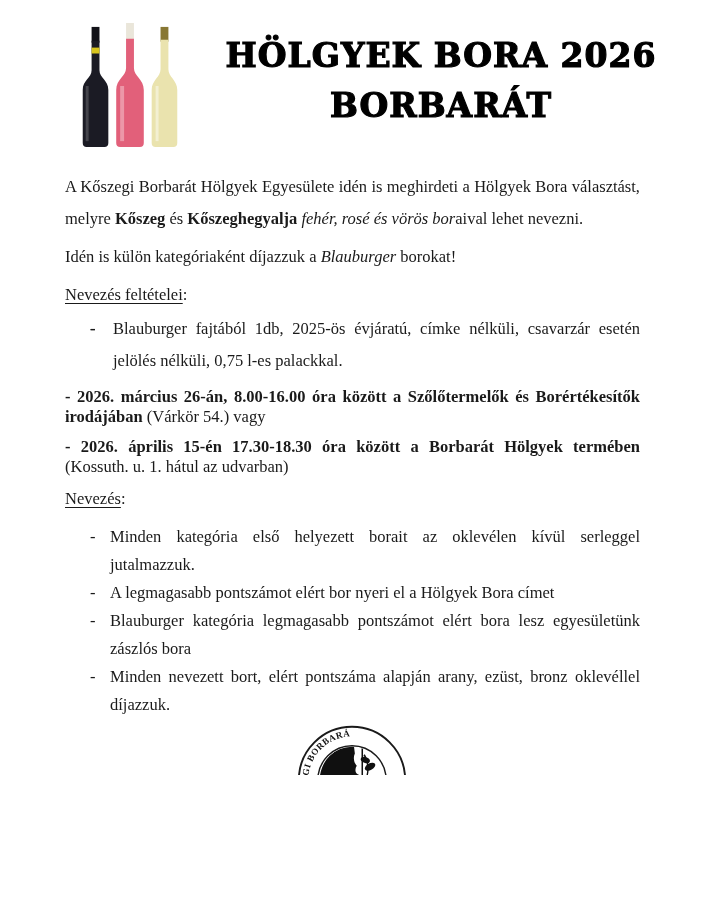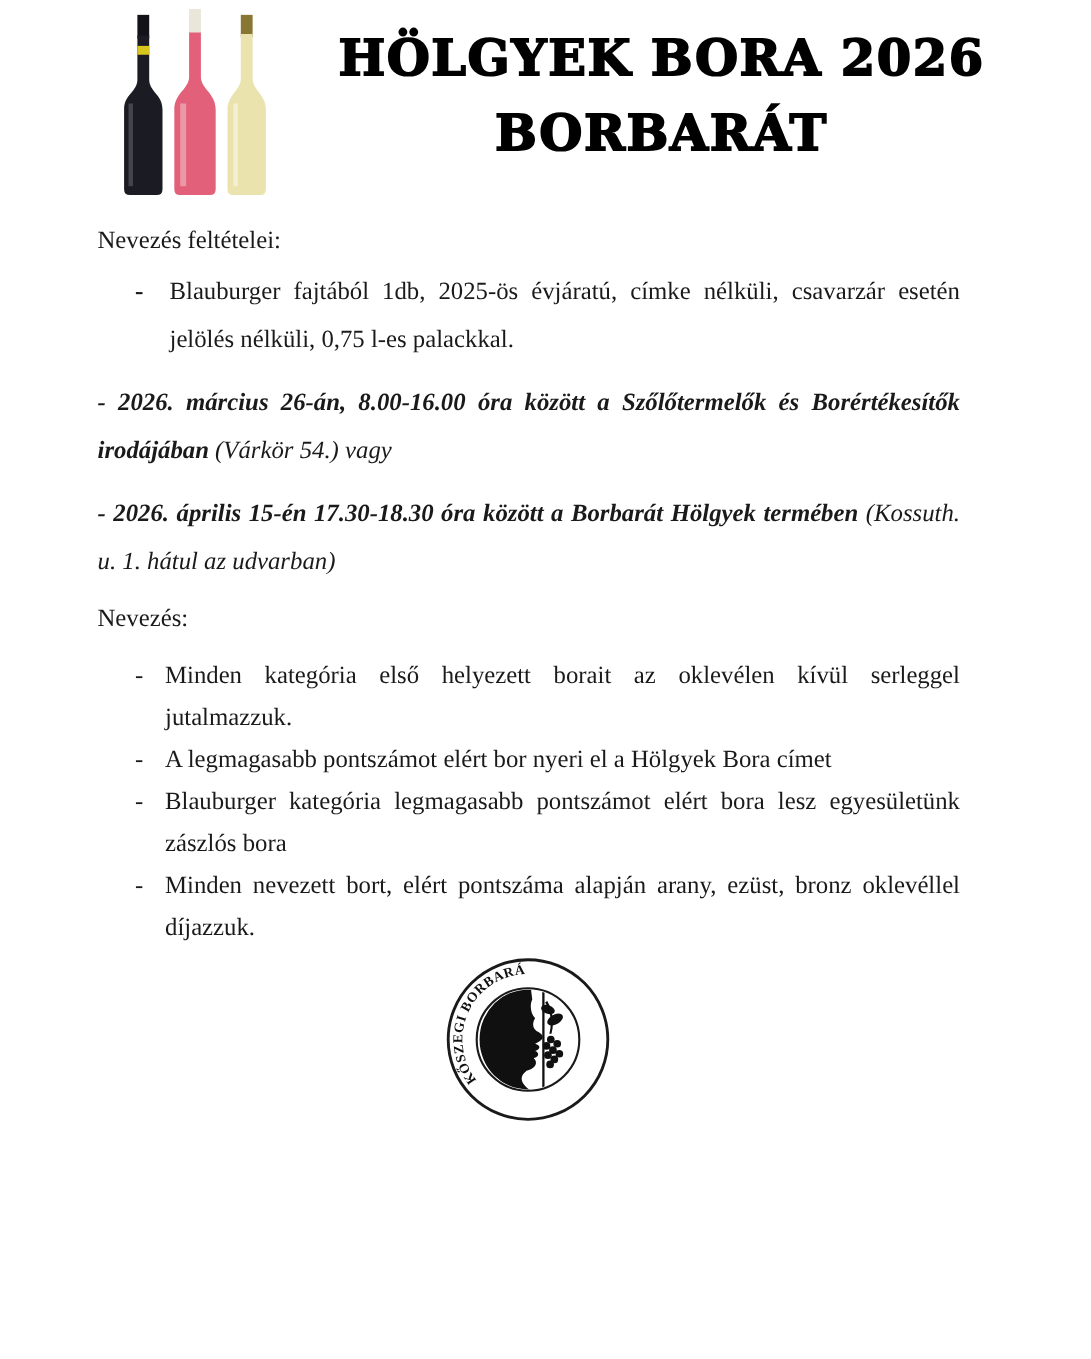--- a/index.html
+++ b/index.html
@@ -1,39 +1,39 @@
 <!DOCTYPE html>
 <html><head>
 <meta charset="utf-8">
 <style>
   html,body{margin:0;padding:0;background:#ffffff;}
   .page{position:relative;width:727px;height:758px;overflow:hidden;background:#fff;
-        font-family:"Liberation Serif",serif;color:#1a1a1a;}
+        font-family:"Liberation Serif",serif;color:#1a1a1a;margin-top:17px;}
   
   .header{display:flex;align-items:flex-start;margin:4px 0 0 65px;height:134px;}
   .bottles{width:130px;height:130px;flex:0 0 auto;}
   .titles{flex:1;text-align:center;padding-right:40px;margin-top:10px;}
   .title{font-family:"DejaVu Serif",serif;font-weight:700;font-size:33px;line-height:50px;
          letter-spacing:1px;color:#000;-webkit-text-stroke:1.2px #000;}
   
   .content{margin-left:65px;width:575px;text-align:justify;font-size:16.5px;}
   p{margin:0;}
   .intro{margin-top:16px;line-height:32px;}
   .note{margin-top:6px;line-height:32px;}
   h2{margin:0;font-size:16.5px;font-weight:normal;line-height:24px;}
   .h-nevezes{margin-top:10px;}
   .h-leadas{margin-top:14px;font-weight:normal;}
   .h-leadas .colon-b{font-weight:bold;}
   .h-dijazas{margin-top:10px;}
-  .u{text-underline-offset:3px;}
+  .u{text-decoration:underline;text-underline-offset:3px;}
   ul{list-style:none;margin:0;padding:0;}
   .dlist{margin-top:6px;}
   .dlist li{position:relative;padding-left:48px;line-height:32px;}
   .dlist .dash{position:absolute;left:25px;}
-  .datep{margin-top:10px;line-height:32px;font-style:italic;}
+  .datep{margin-top:10px;line-height:20px;}
   .dlist2{margin-top:12px;}
   .dlist2 li{position:relative;padding-left:45px;line-height:28px;}
   .dlist2 .dash{position:absolute;left:25px;}
   i{font-style:italic;}
   b{font-weight:bold;}
   
   .seal-wrap{text-align:center;margin-top:4px;transform:translateX(-12px);}
   .seal{width:114px;height:114px;}
   .ring-text{font-family:"Liberation Serif",serif;font-weight:bold;font-size:9.6px;
              letter-spacing:0.45px;fill:#101010;}
@@ -60,21 +60,23 @@
       <rect x="91" y="66" width="3" height="56" fill="#ffffff" opacity="0.45"></rect>
     </svg>
     <div class="titles">
       <div class="title">HÖLGYEK BORA 2026</div>
       <div class="title">BORBARÁT</div>
     </div>
   </div>
 
   <div class="content">
 
+    <p class="intro"><span>A Kőszegi Borbarát Hölgyek Egyesülete idén is meghirdeti a Hölgyek Bora választást, melyre </span><b>Kőszeg</b><span> és </span><b>Kőszeghegyalja</b><span> </span><i>fehér, rosé és vörös bor</i><span>aival lehet nevezni.</span></p>
 
+    <p class="note"><span>Idén is külön kategóriaként díjazzuk a </span><i>Blauburger</i><span> borokat!</span></p>
 
     <h2 class="h-nevezes"><span class="u">Nevezés feltételei</span><span>:</span></h2>
 
     <ul class="dlist">
       <li><span class="dash">-</span></li>
       <li><span class="dash">-</span><span>Blauburger fajtából 1db, 2025-ös évjáratú, címke nélküli, csavarzár esetén jelölés nélküli, 0,75 l-es palackkal.</span></li>
     </ul>
 
 
     <p class="datep"><b><span>-</span> <span>2026. március 26-án, 8.00-16.00 óra között a Szőlőtermelők és Borértékesítők irodájában</span></b><span> (Várkör 54.) vagy</span></p>

